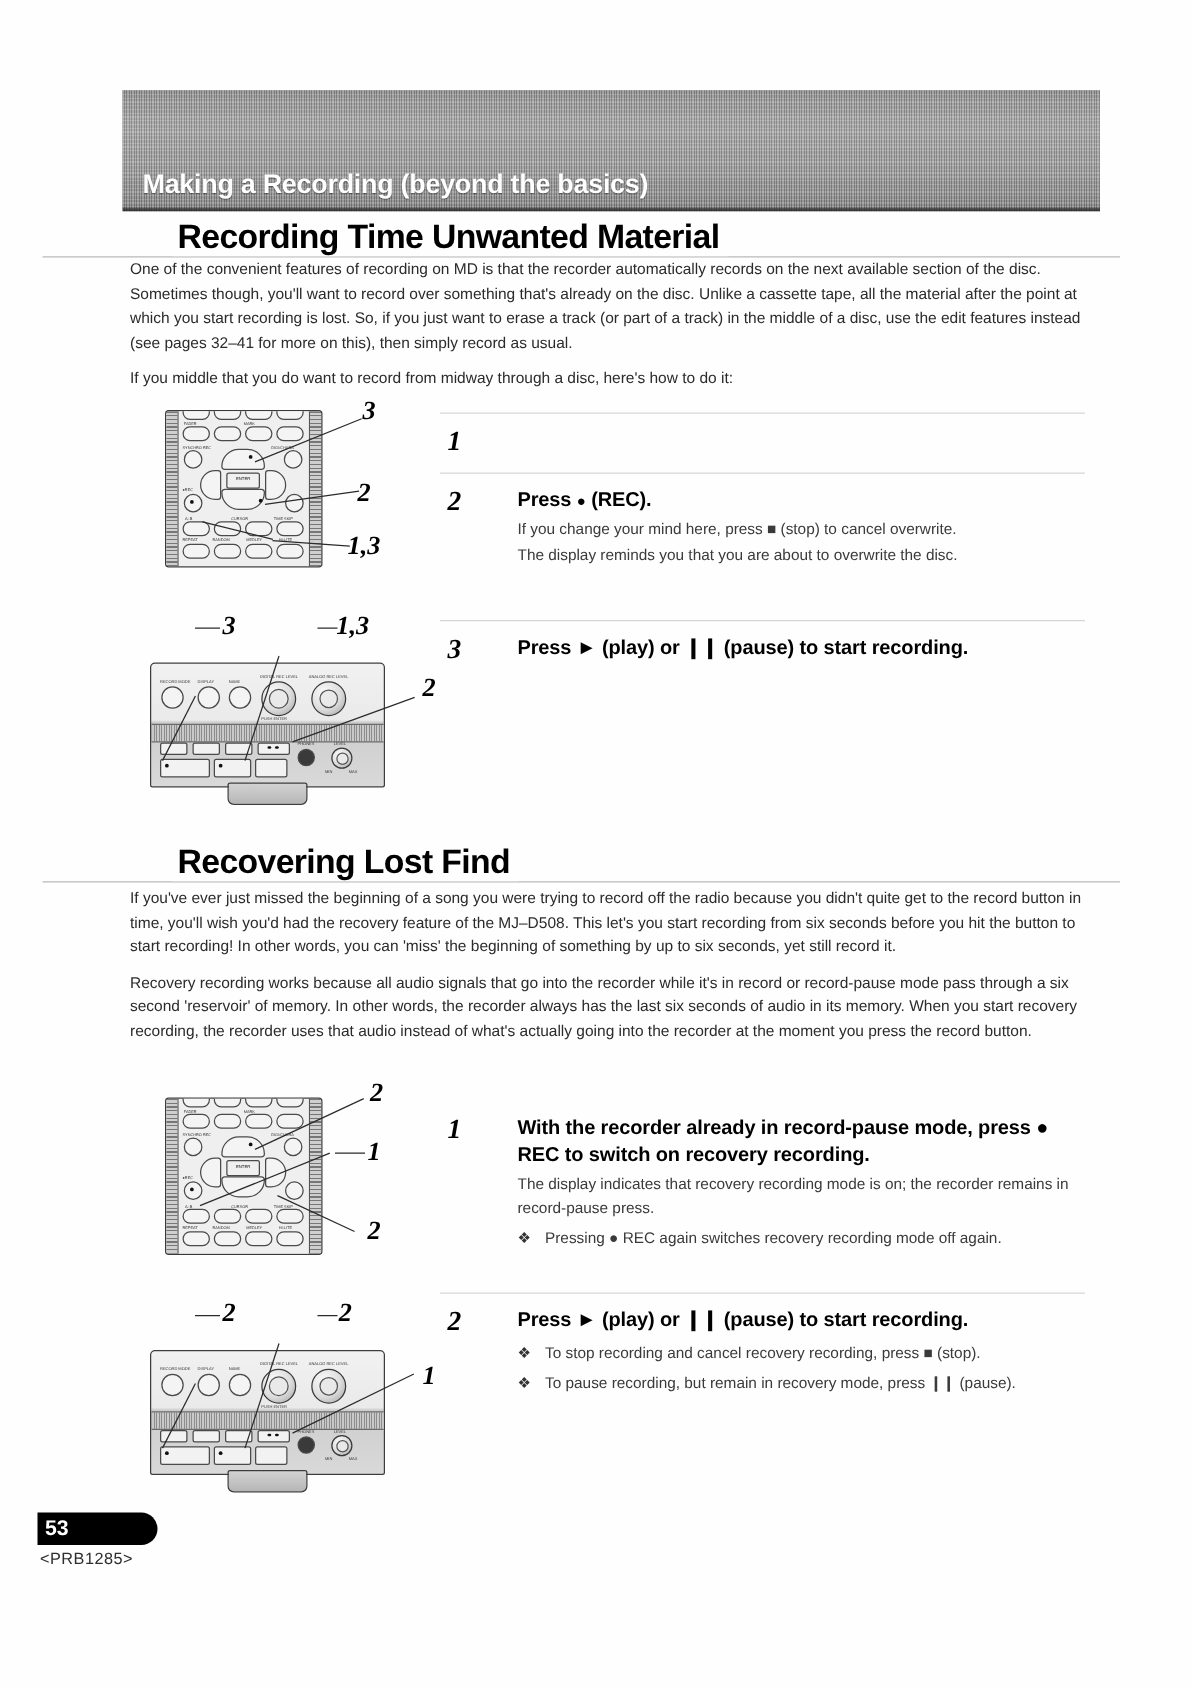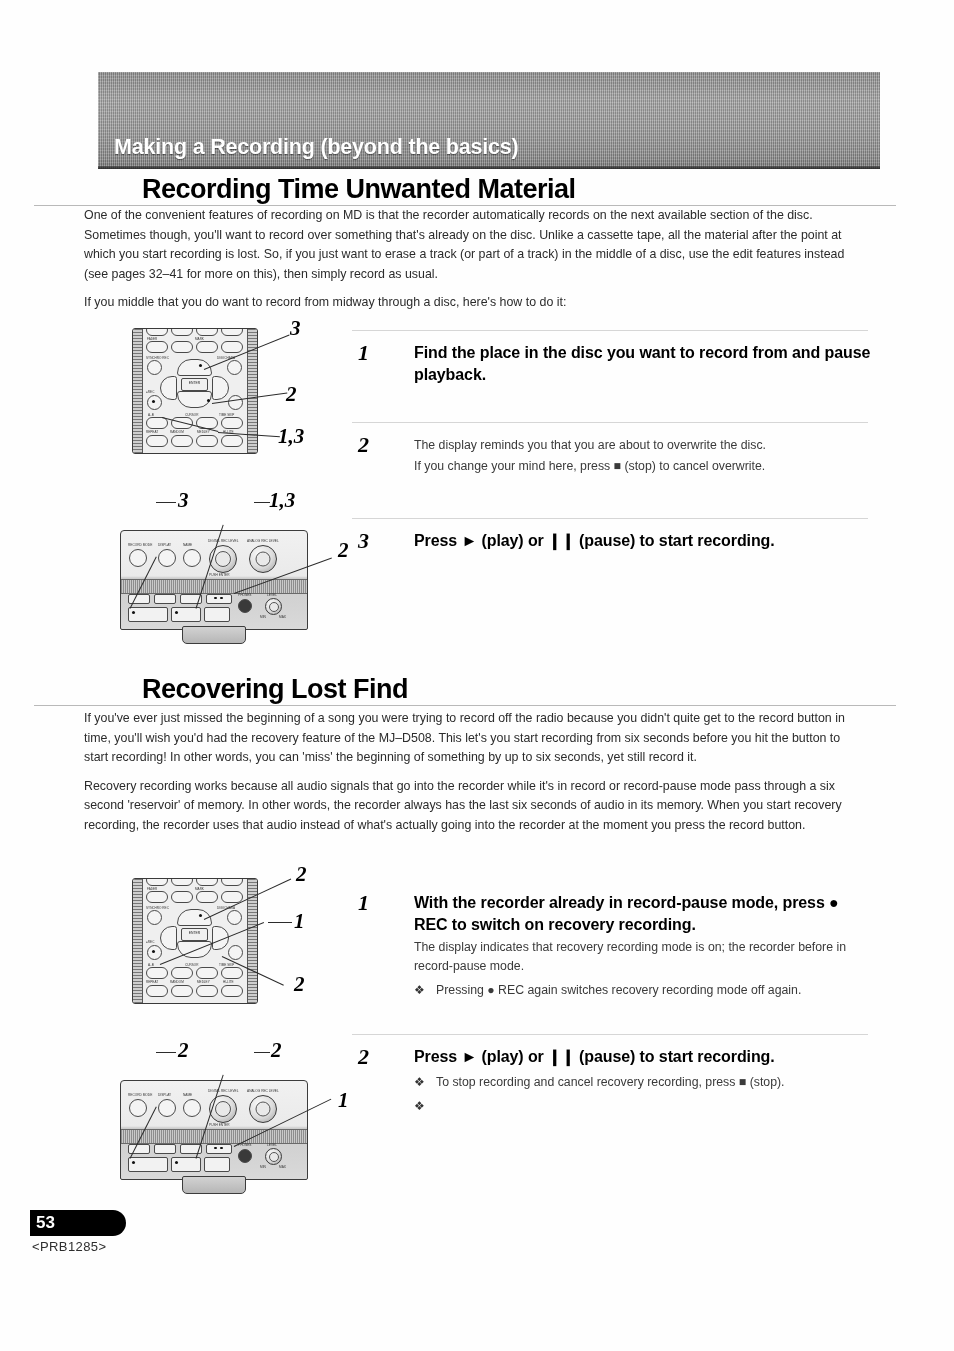--- a/index.html
+++ b/index.html
@@ -78,21 +78,21 @@
     letter-spacing: -0.5px;
     color: #000000;
     background: #fefefe;
     padding: 0 7px 0 4px;
     white-space: nowrap;
   }
 
   
   .body-col {
     position: absolute;
-    left: 84px;
+    left: 104px;
     width: 776px;
   }
   .body-col p {
     margin: 0 0 9px 0;
     font-size: 12.4px;
     line-height: 19.5px;
     color: #2b2b2b;
     text-align: left;
   }
 
@@ -480,31 +480,31 @@
 
     <div class="lead" style="left:128px; top:115px; width:104px; transform:rotate(-20deg);"></div>
     <div class="callout" style="left:232px; top:62px;">2</div>
   </div>
 
   <div class="steps" style="top:330px;">
 
     <div class="step">
       <div class="step-rule"></div>
       <div class="step-num">1</div>
-      <div class="step-body">
-        <div class="step-title">Find the place in the disc you want to record from and pause playback.</div>
-      </div>
     </div>
 
     <div class="step" style="margin-top:36px;">
       <div class="step-rule"></div>
       <div class="step-num">2</div>
       <div class="step-body">
+        <div class="step-title">
+          <span>Press </span><span class="glyph-rec">●</span><span> (REC).</span>
+        </div>
+        <p class="step-note">If you change your mind here, press ■ (stop) to cancel overwrite.</p>
         <p class="step-note">The display reminds you that you are about to overwrite the disc.</p>
-        <p class="step-note">If you change your mind here, press ■ (stop) to cancel overwrite.</p>
       </div>
     </div>
 
     <div class="step" style="margin-top:42px;">
       <div class="step-rule"></div>
       <div class="step-num">3</div>
       <div class="step-body">
         <div class="step-title">Press ► (play) or ❙❙ (pause) to start recording.</div>
       </div>
     </div>
@@ -649,39 +649,40 @@
     <div class="callout" style="left:232px; top:62px;">1</div>
   </div>
 
   <div class="steps" style="top:880px;">
 
     <div class="step">
       <div class="step-rule" style="background:transparent;"></div>
       <div class="step-num">1</div>
       <div class="step-body">
         <div class="step-title">With the recorder already in record-pause mode, press ● REC to switch on recovery recording.</div>
-        <p class="step-note">The display indicates that recovery recording mode is on; the recorder before in record-pause mode.</p>
+        <p class="step-note">The display indicates that recovery recording mode is on; the recorder remains in record-pause press.</p>
         <div class="bullet-row">
           <span class="bullet-glyph">❖</span>
           <span>Pressing ● REC again switches recovery recording mode off again.</span>
         </div>
       </div>
     </div>
 
     <div class="step" style="margin-top:34px;">
       <div class="step-rule"></div>
       <div class="step-num">2</div>
       <div class="step-body">
         <div class="step-title">Press ► (play) or ❙❙ (pause) to start recording.</div>
         <div class="bullet-row">
           <span class="bullet-glyph">❖</span>
           <span>To stop recording and cancel recovery recording, press ■ (stop).</span>
         </div>
         <div class="bullet-row">
           <span class="bullet-glyph">❖</span>
+          <span>To pause recording, but remain in recovery mode, press ❙❙ (pause).</span>
         </div>
       </div>
     </div>
   </div>
 
   <div class="page-tab"></div>
   <div class="page-num">53</div>
   <div class="doc-code">&lt;PRB1285&gt;</div>
 
 </div>

